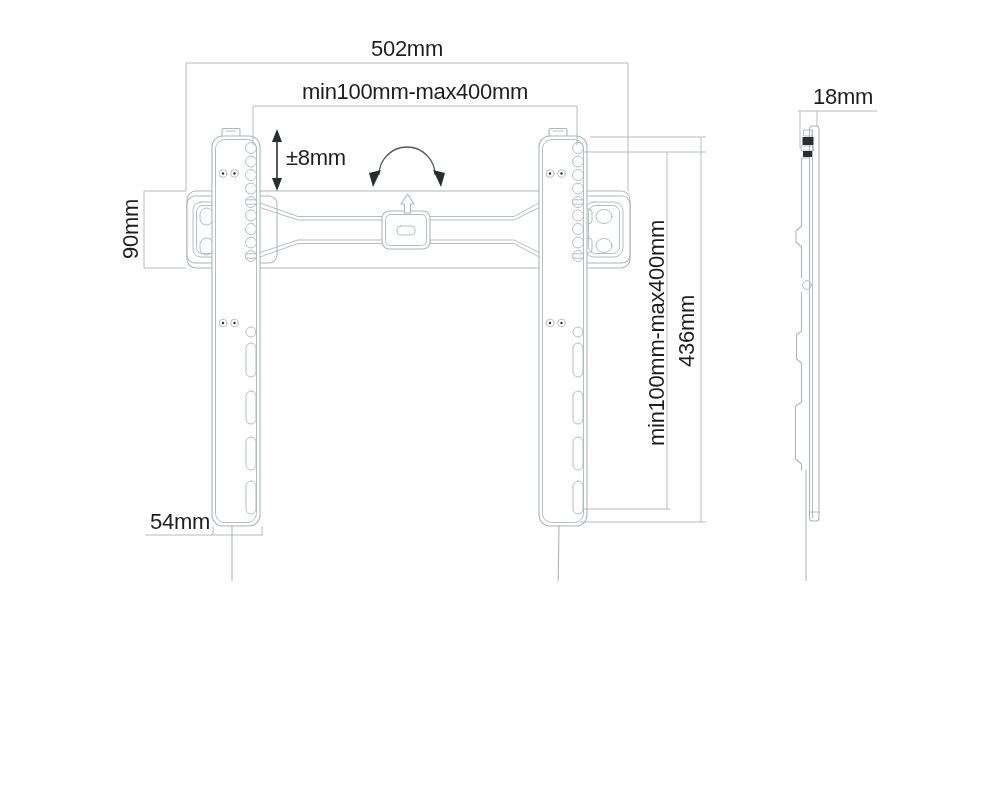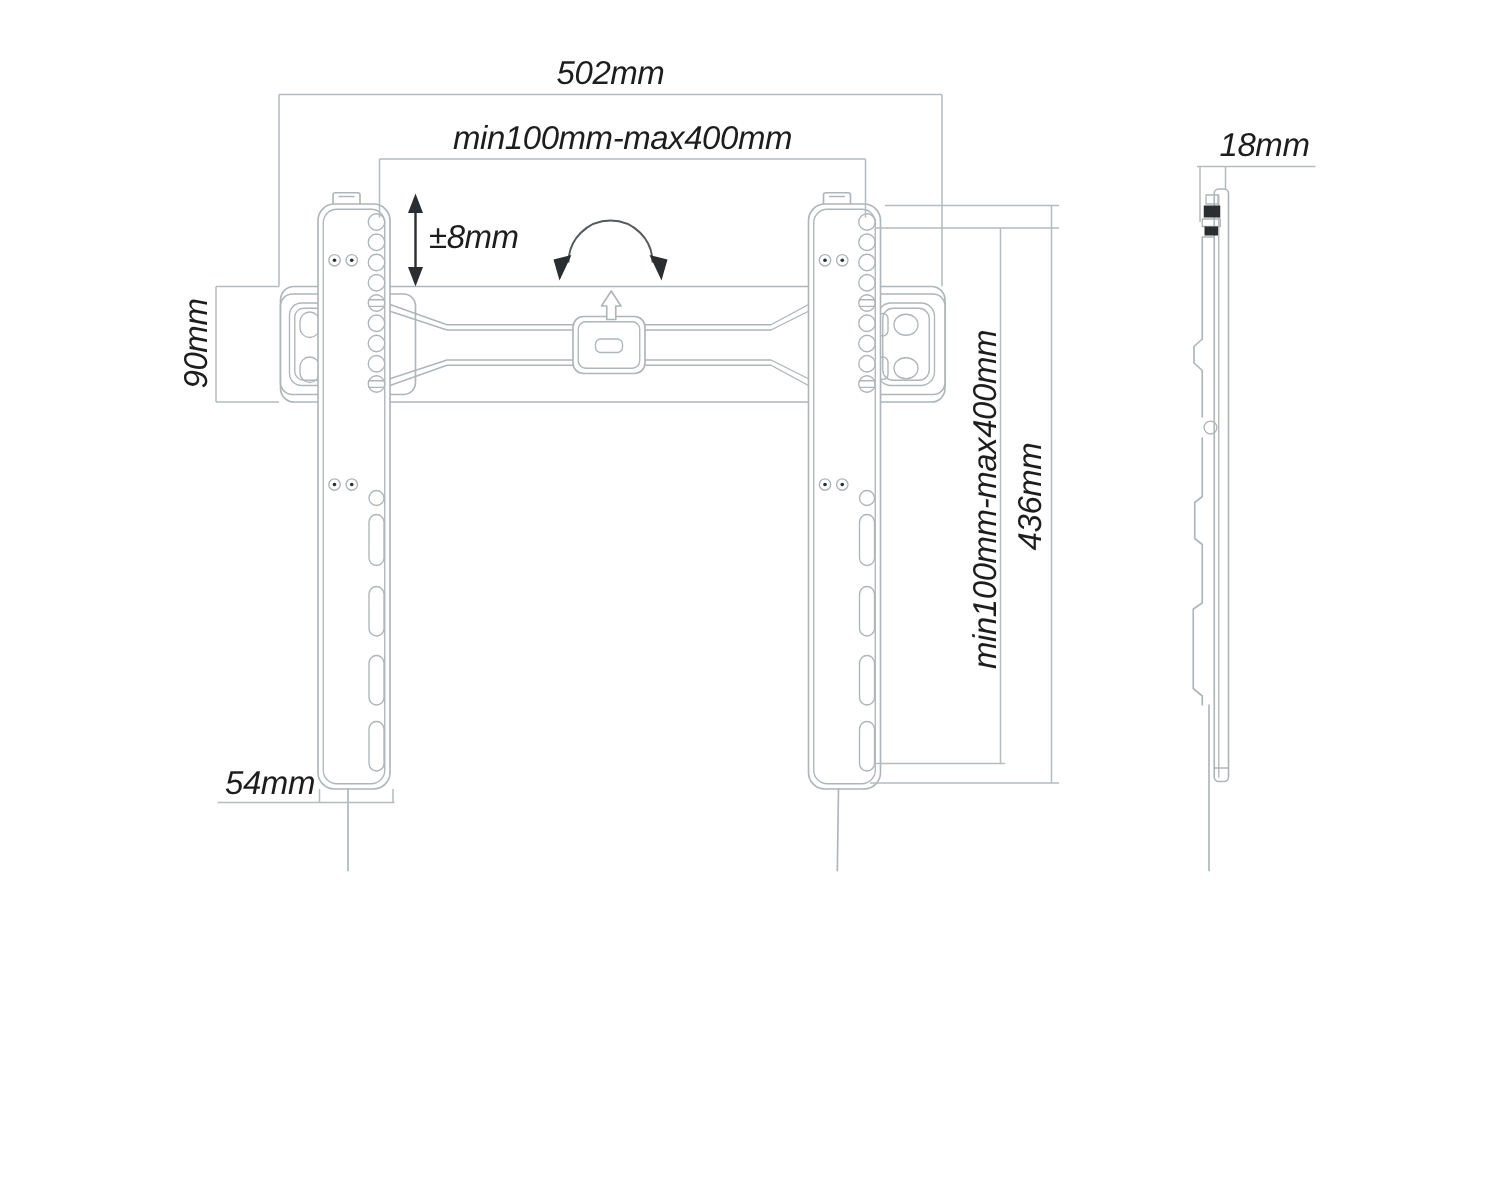--- a/index.html
+++ b/index.html
@@ -1,19 +1,19 @@
 <!DOCTYPE html>
 <html style="--line: #afb5b8; --dim: #b6bbbe; --text: #1d1d1d; --dark: #2b2e30; --bg: #ffffff;"><head>
 <meta charset="utf-8">
 <style>
   :root{
     --bg:#ffffff; --line:#afb5b8; --dim:#b6bbbe; --text:#1d1d1d; --dark:#2b2e30;
   }
   html,body{margin:0;padding:0;background:var(--bg);}
-  .canvas{width:1000px;height:581px;position:relative;background:var(--bg);overflow:hidden;font-style:italic;}
+  .canvas{width:1000px;height:581px;position:relative;background:var(--bg);overflow:hidden;}
   svg{display:block}
   .st-part{fill:none;stroke:var(--line);stroke-width:1.1;stroke-linejoin:round;stroke-linecap:round}
   .st-part-f{fill:#fff;stroke:var(--line);stroke-width:1.1;stroke-linejoin:round}
   .st-thin{fill:none;stroke:var(--line);stroke-width:0.9;stroke-linejoin:round;stroke-linecap:round}
   .st-dim{fill:none;stroke:var(--dim);stroke-width:1}
   .st-dark{fill:var(--dark);stroke:none}
   .st-darkline{stroke:var(--dark);stroke-width:1.6;fill:none}
   .st-arc{fill:none;stroke:#55595b;stroke-width:1.3}
   text{font-family:"Liberation Sans","DejaVu Sans",sans-serif;font-size:22px;fill:var(--text);letter-spacing:-0.3px}
 </style>

